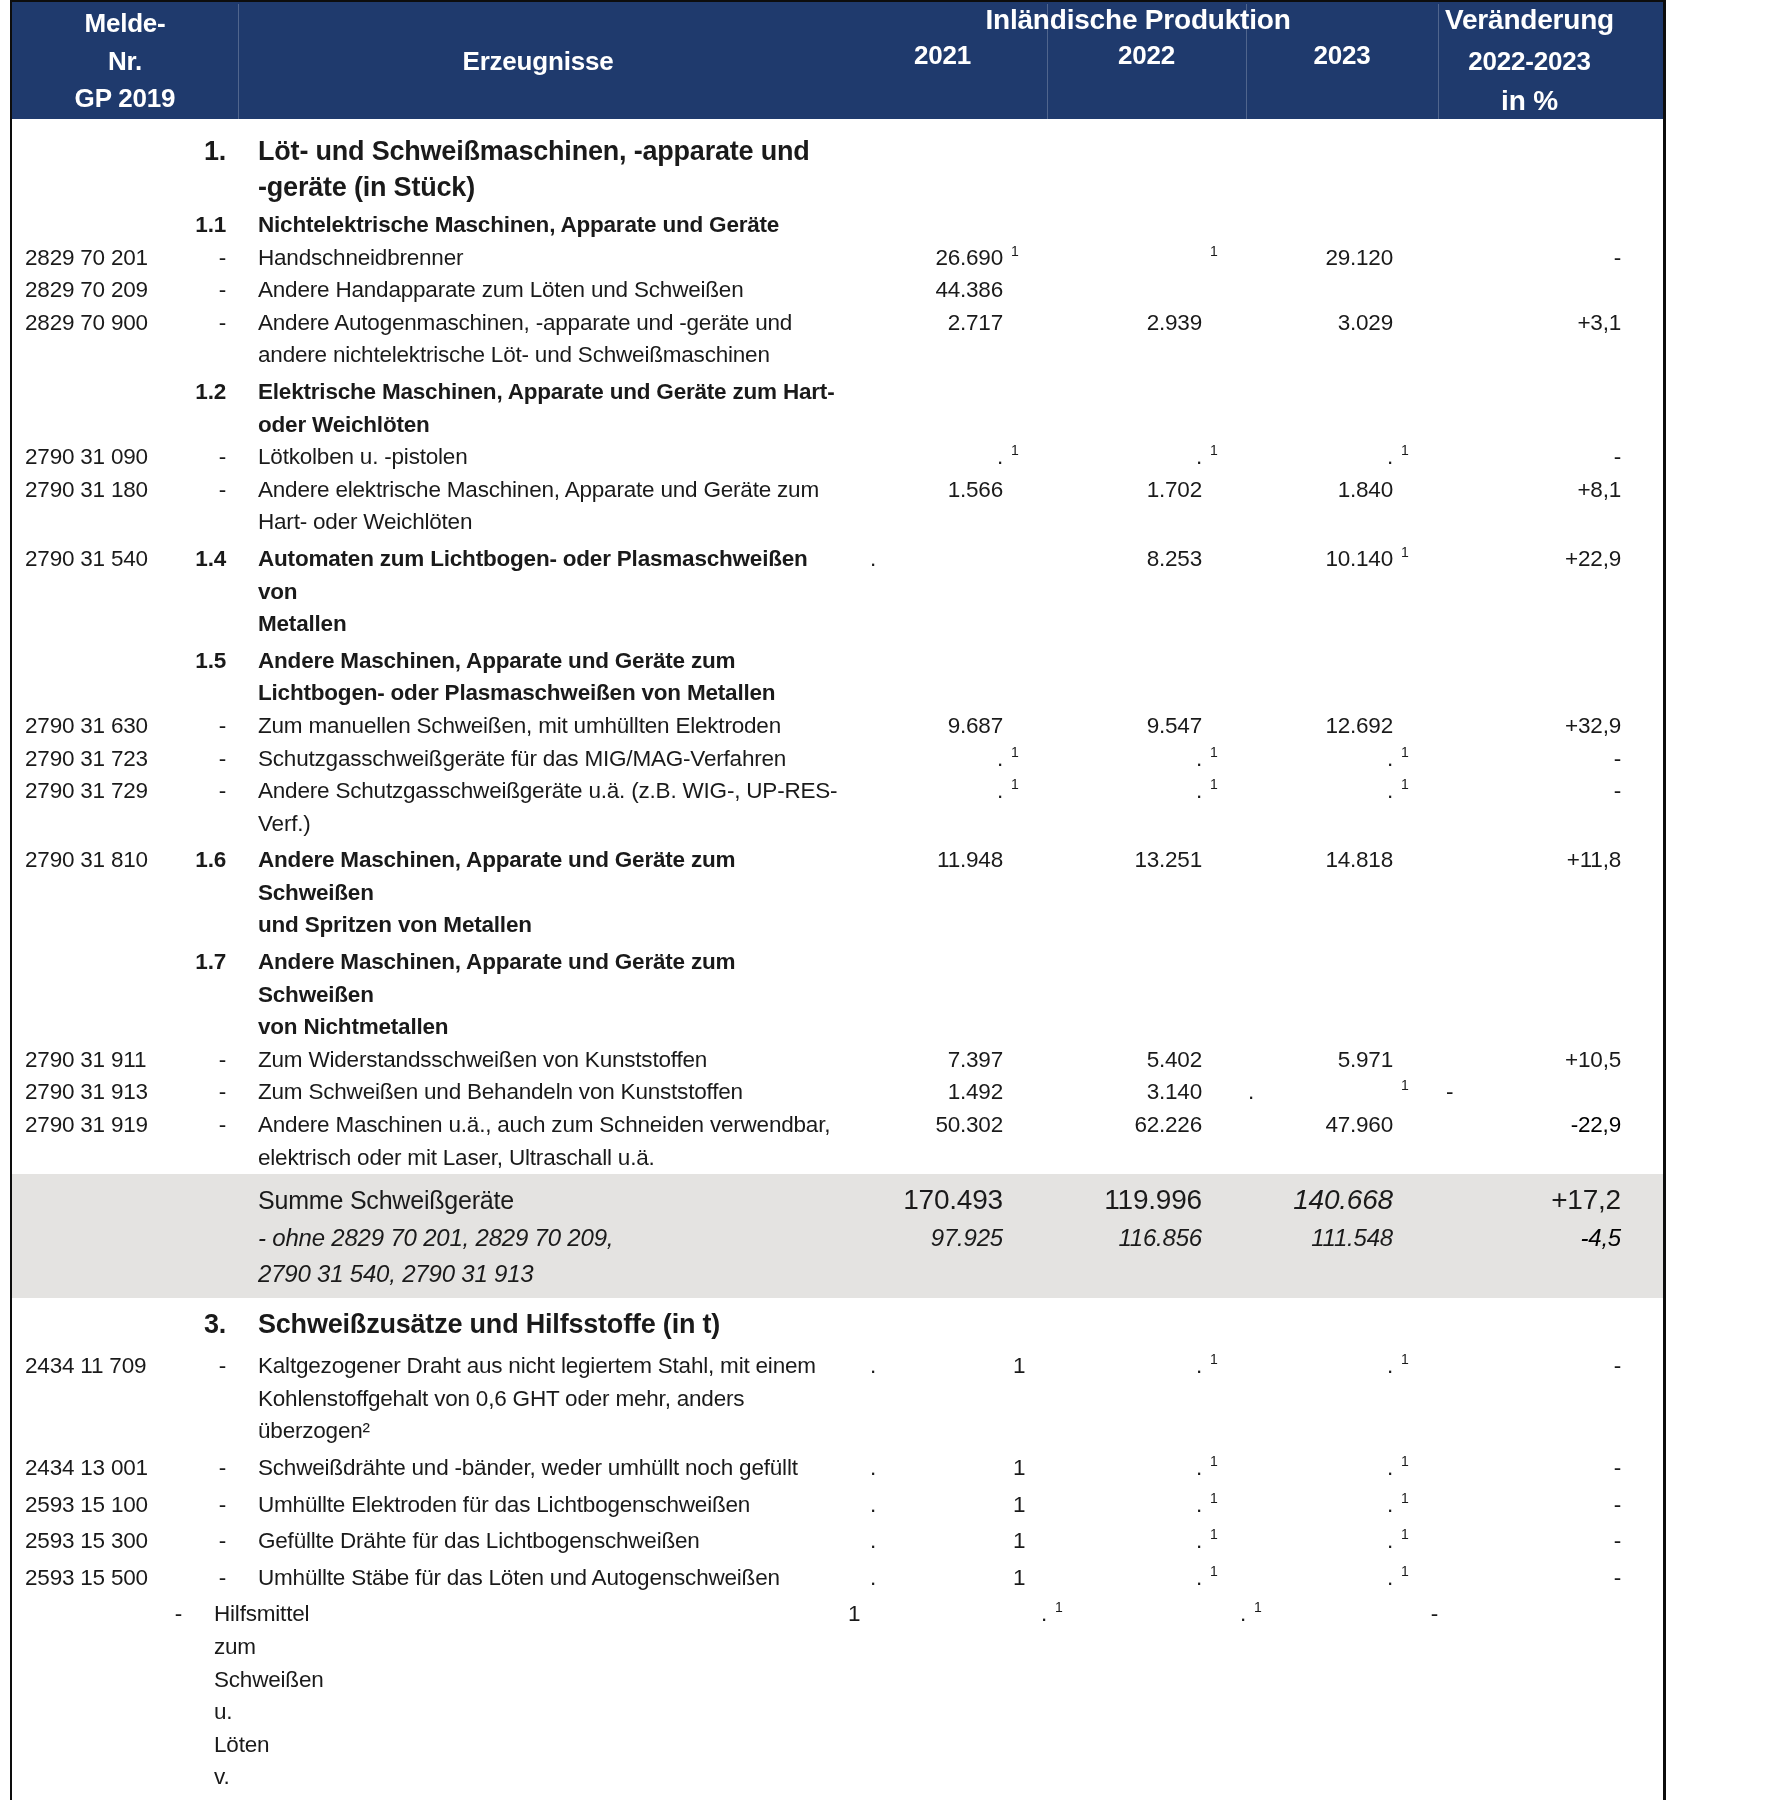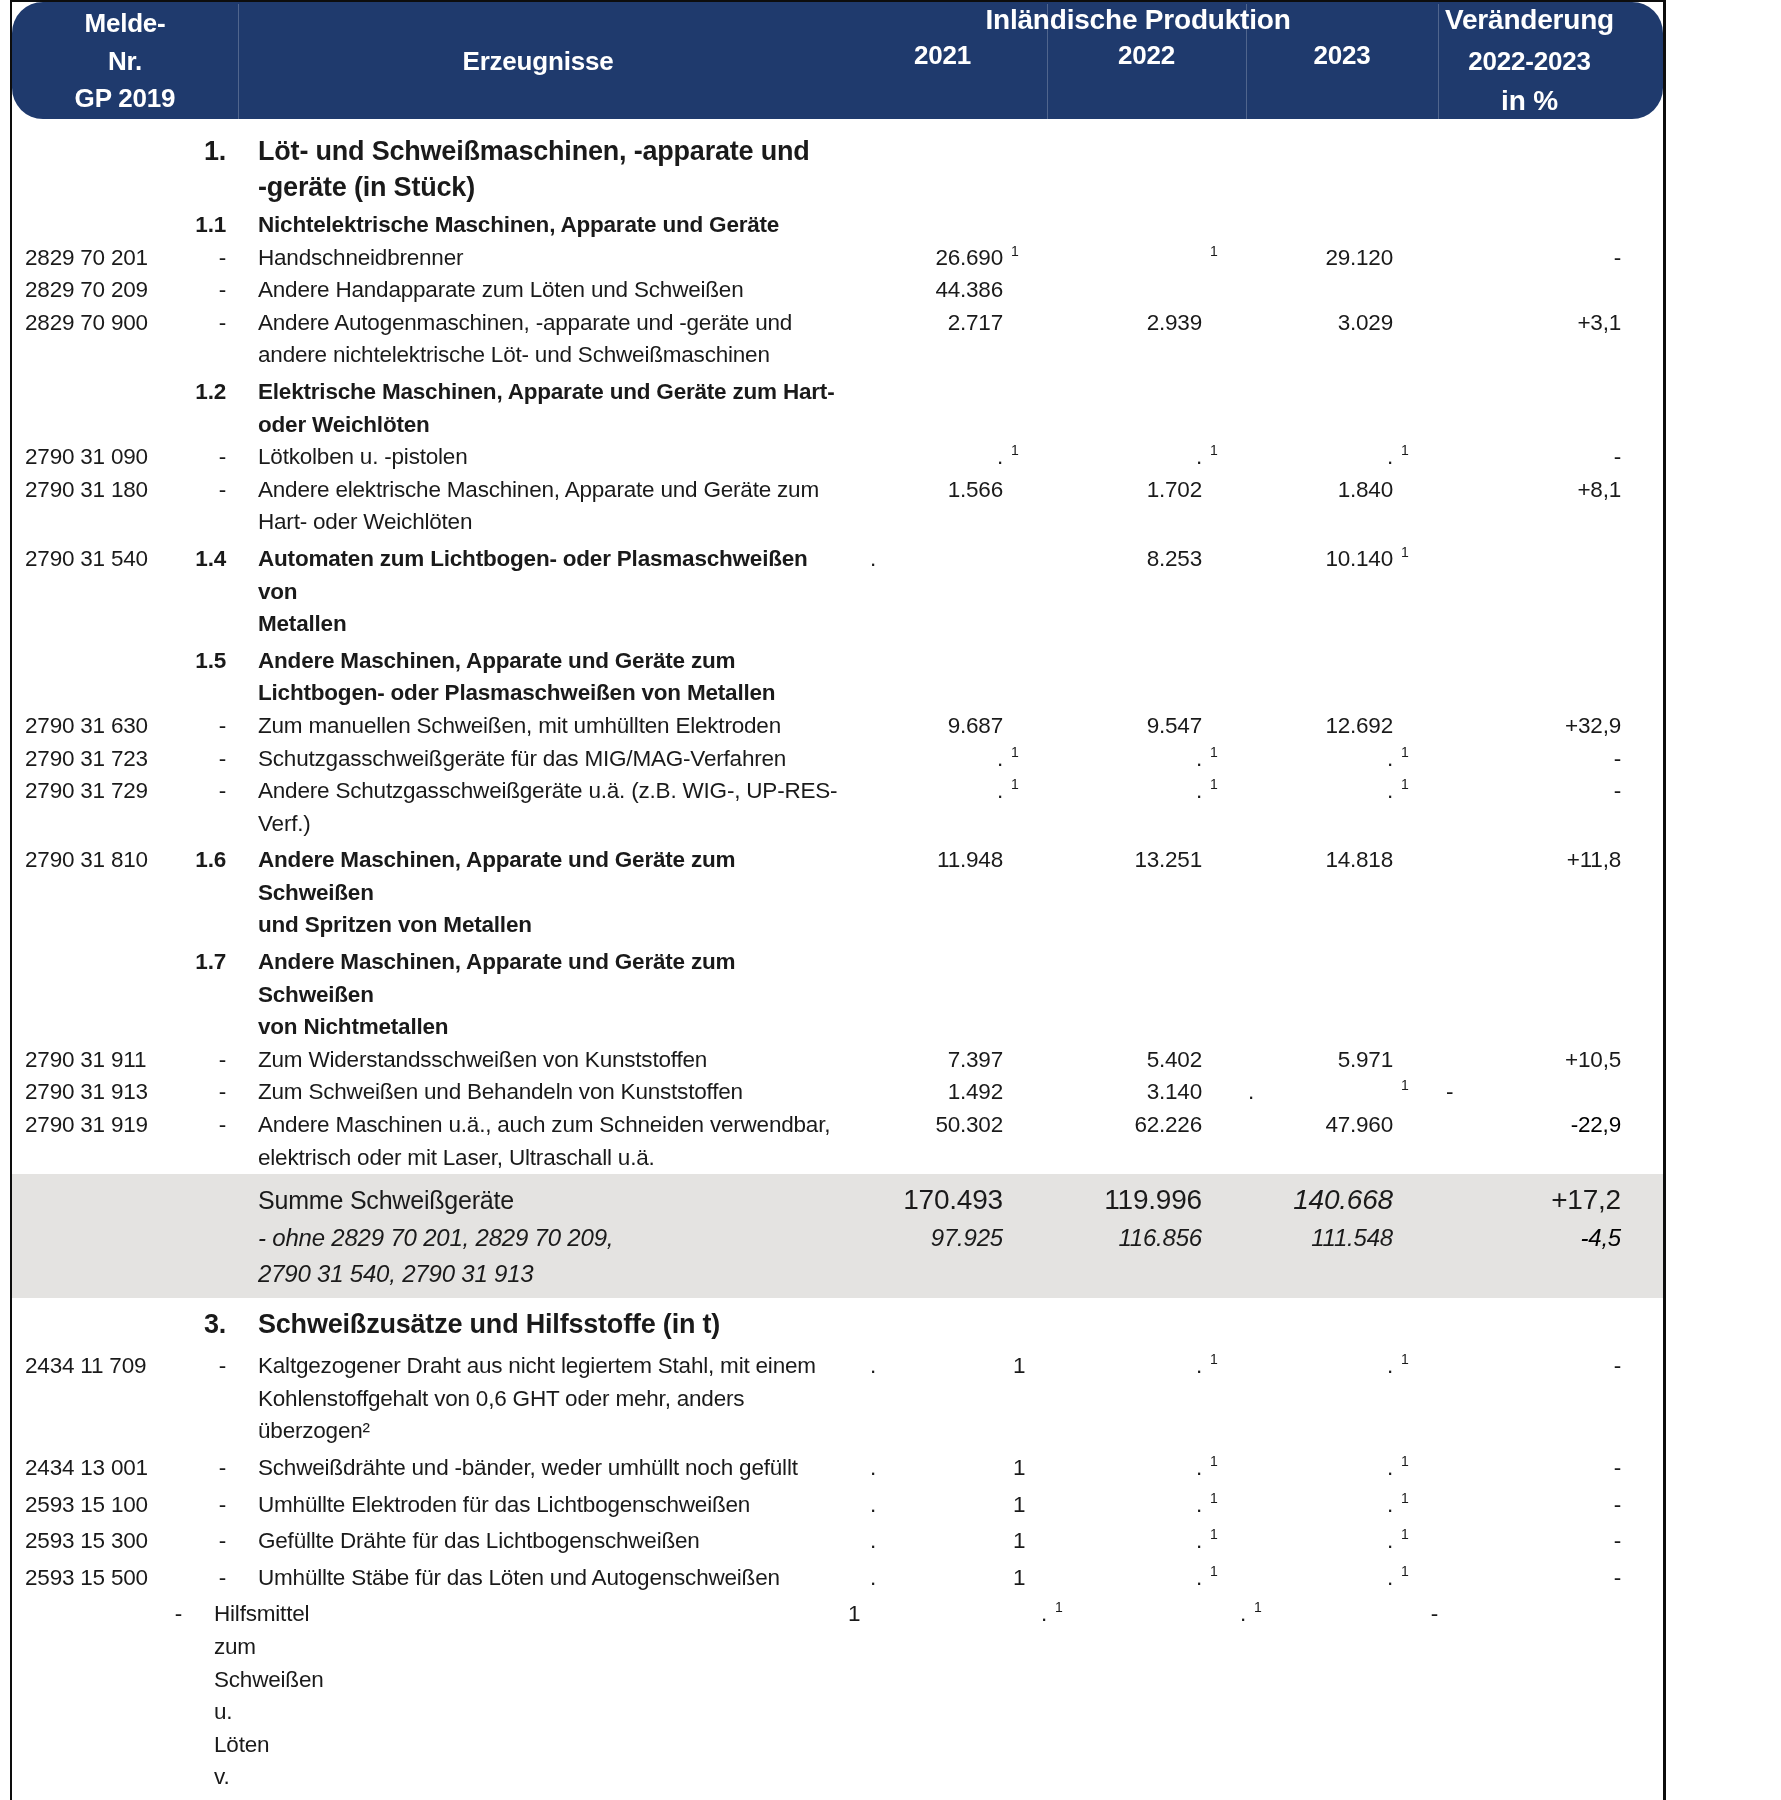--- a/index.html
+++ b/index.html
@@ -3,21 +3,21 @@
 <meta charset="utf-8">
 <style>
   html,body{margin:0;padding:0;background:#fff;}
   #page{width:1781px;height:1800px;position:relative;background:#ffffff;
         font-family:"Liberation Sans",sans-serif;color:#1a1a1a;letter-spacing:-0.2px;}
   #tbl{position:absolute;left:10px;top:0;width:1651px;
        border-left:2px solid #0d0d0d;border-right:3px solid #0d0d0d;
        border-top:2px solid #0d0d0d;border-bottom:7px solid #1a1a1a;background:#fff;}
 
   
-  .grid{display:grid;grid-template-columns:182px 44px 600px 165px 44px 155px 44px 147px 45px 183px 1fr;border-radius:31px;}
+  .grid{display:grid;grid-template-columns:182px 44px 600px 165px 44px 155px 44px 147px 45px 183px 1fr;}
 
   
   #hdr{background:#1f3a6d;color:#fff;height:117px;}
   #hdr .hcell{display:flex;flex-direction:column;justify-content:space-between;height:105px;padding:6px 0;}
   .h-sm{font-size:28px;font-weight:700;text-align:center;line-height:24px;}
   .h-lg{font-size:26px;font-weight:700;text-align:center;line-height:30px;}
   .gpcol{grid-column:1 / span 2;}
   .prodcol{grid-column:4 / span 6;}
   .yearrow{display:grid;grid-template-columns:209px 199px 192px;}
   .hline{position:absolute;top:2px;width:1px;height:115px;background:rgba(255,255,255,0.22);}
@@ -200,20 +200,21 @@
           <div class="c-code">2790 31 540</div>
           <div class="c-num b">1.4</div>
           <div class="c-name b">Automaten zum Lichtbogen- oder Plasmaschweißen von
 Metallen</div>
           <div class="c-val left">.</div>
           <div class="c-sup"></div>
           <div class="c-val">8.253</div>
           <div class="c-sup"></div>
           <div class="c-val">10.140</div>
           <div class="c-sup"><span class="raise">1</span></div>
+          <div class="c-chg">+22,9</div>
           <div class="c-end"></div>
         </div>
         <div class="row grid sub mt">
           <div class="c-code"></div>
           <div class="c-num b">1.5</div>
           <div class="c-name b">Andere Maschinen, Apparate und Geräte zum
 Lichtbogen- oder Plasmaschweißen von Metallen</div>
           <div class="c-val"></div>
           <div class="c-sup"></div>
           <div class="c-val"></div>

